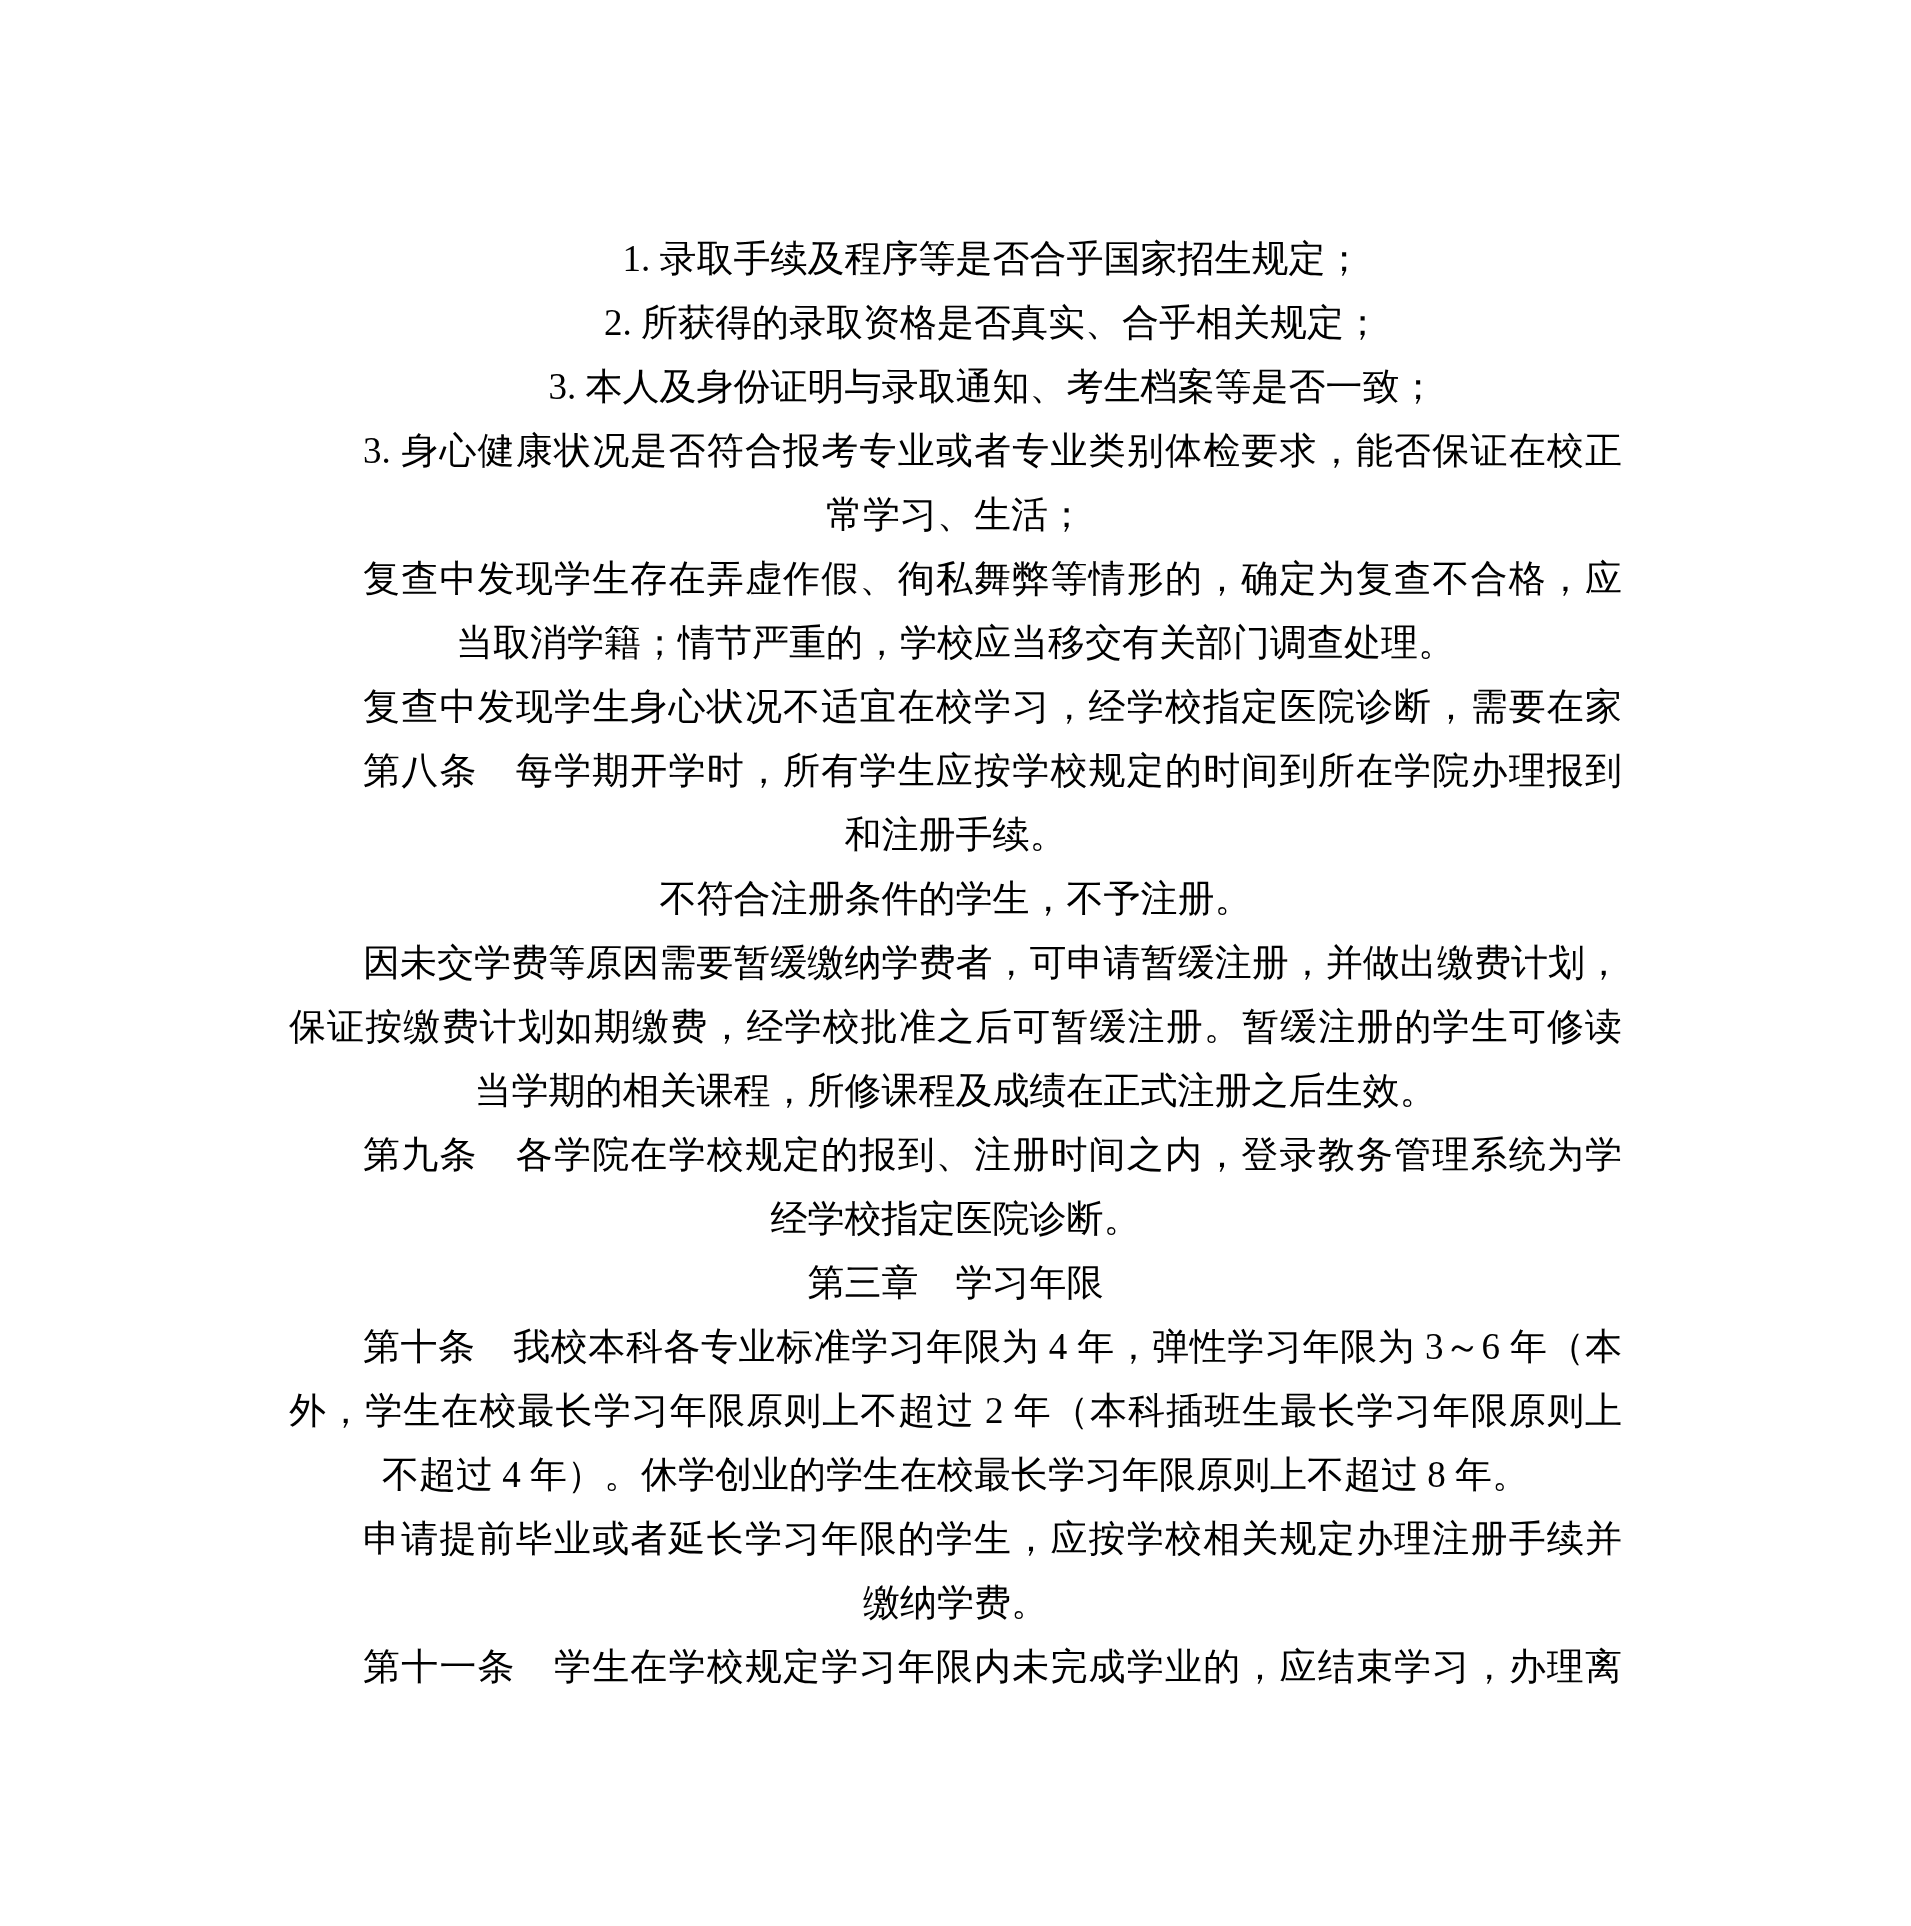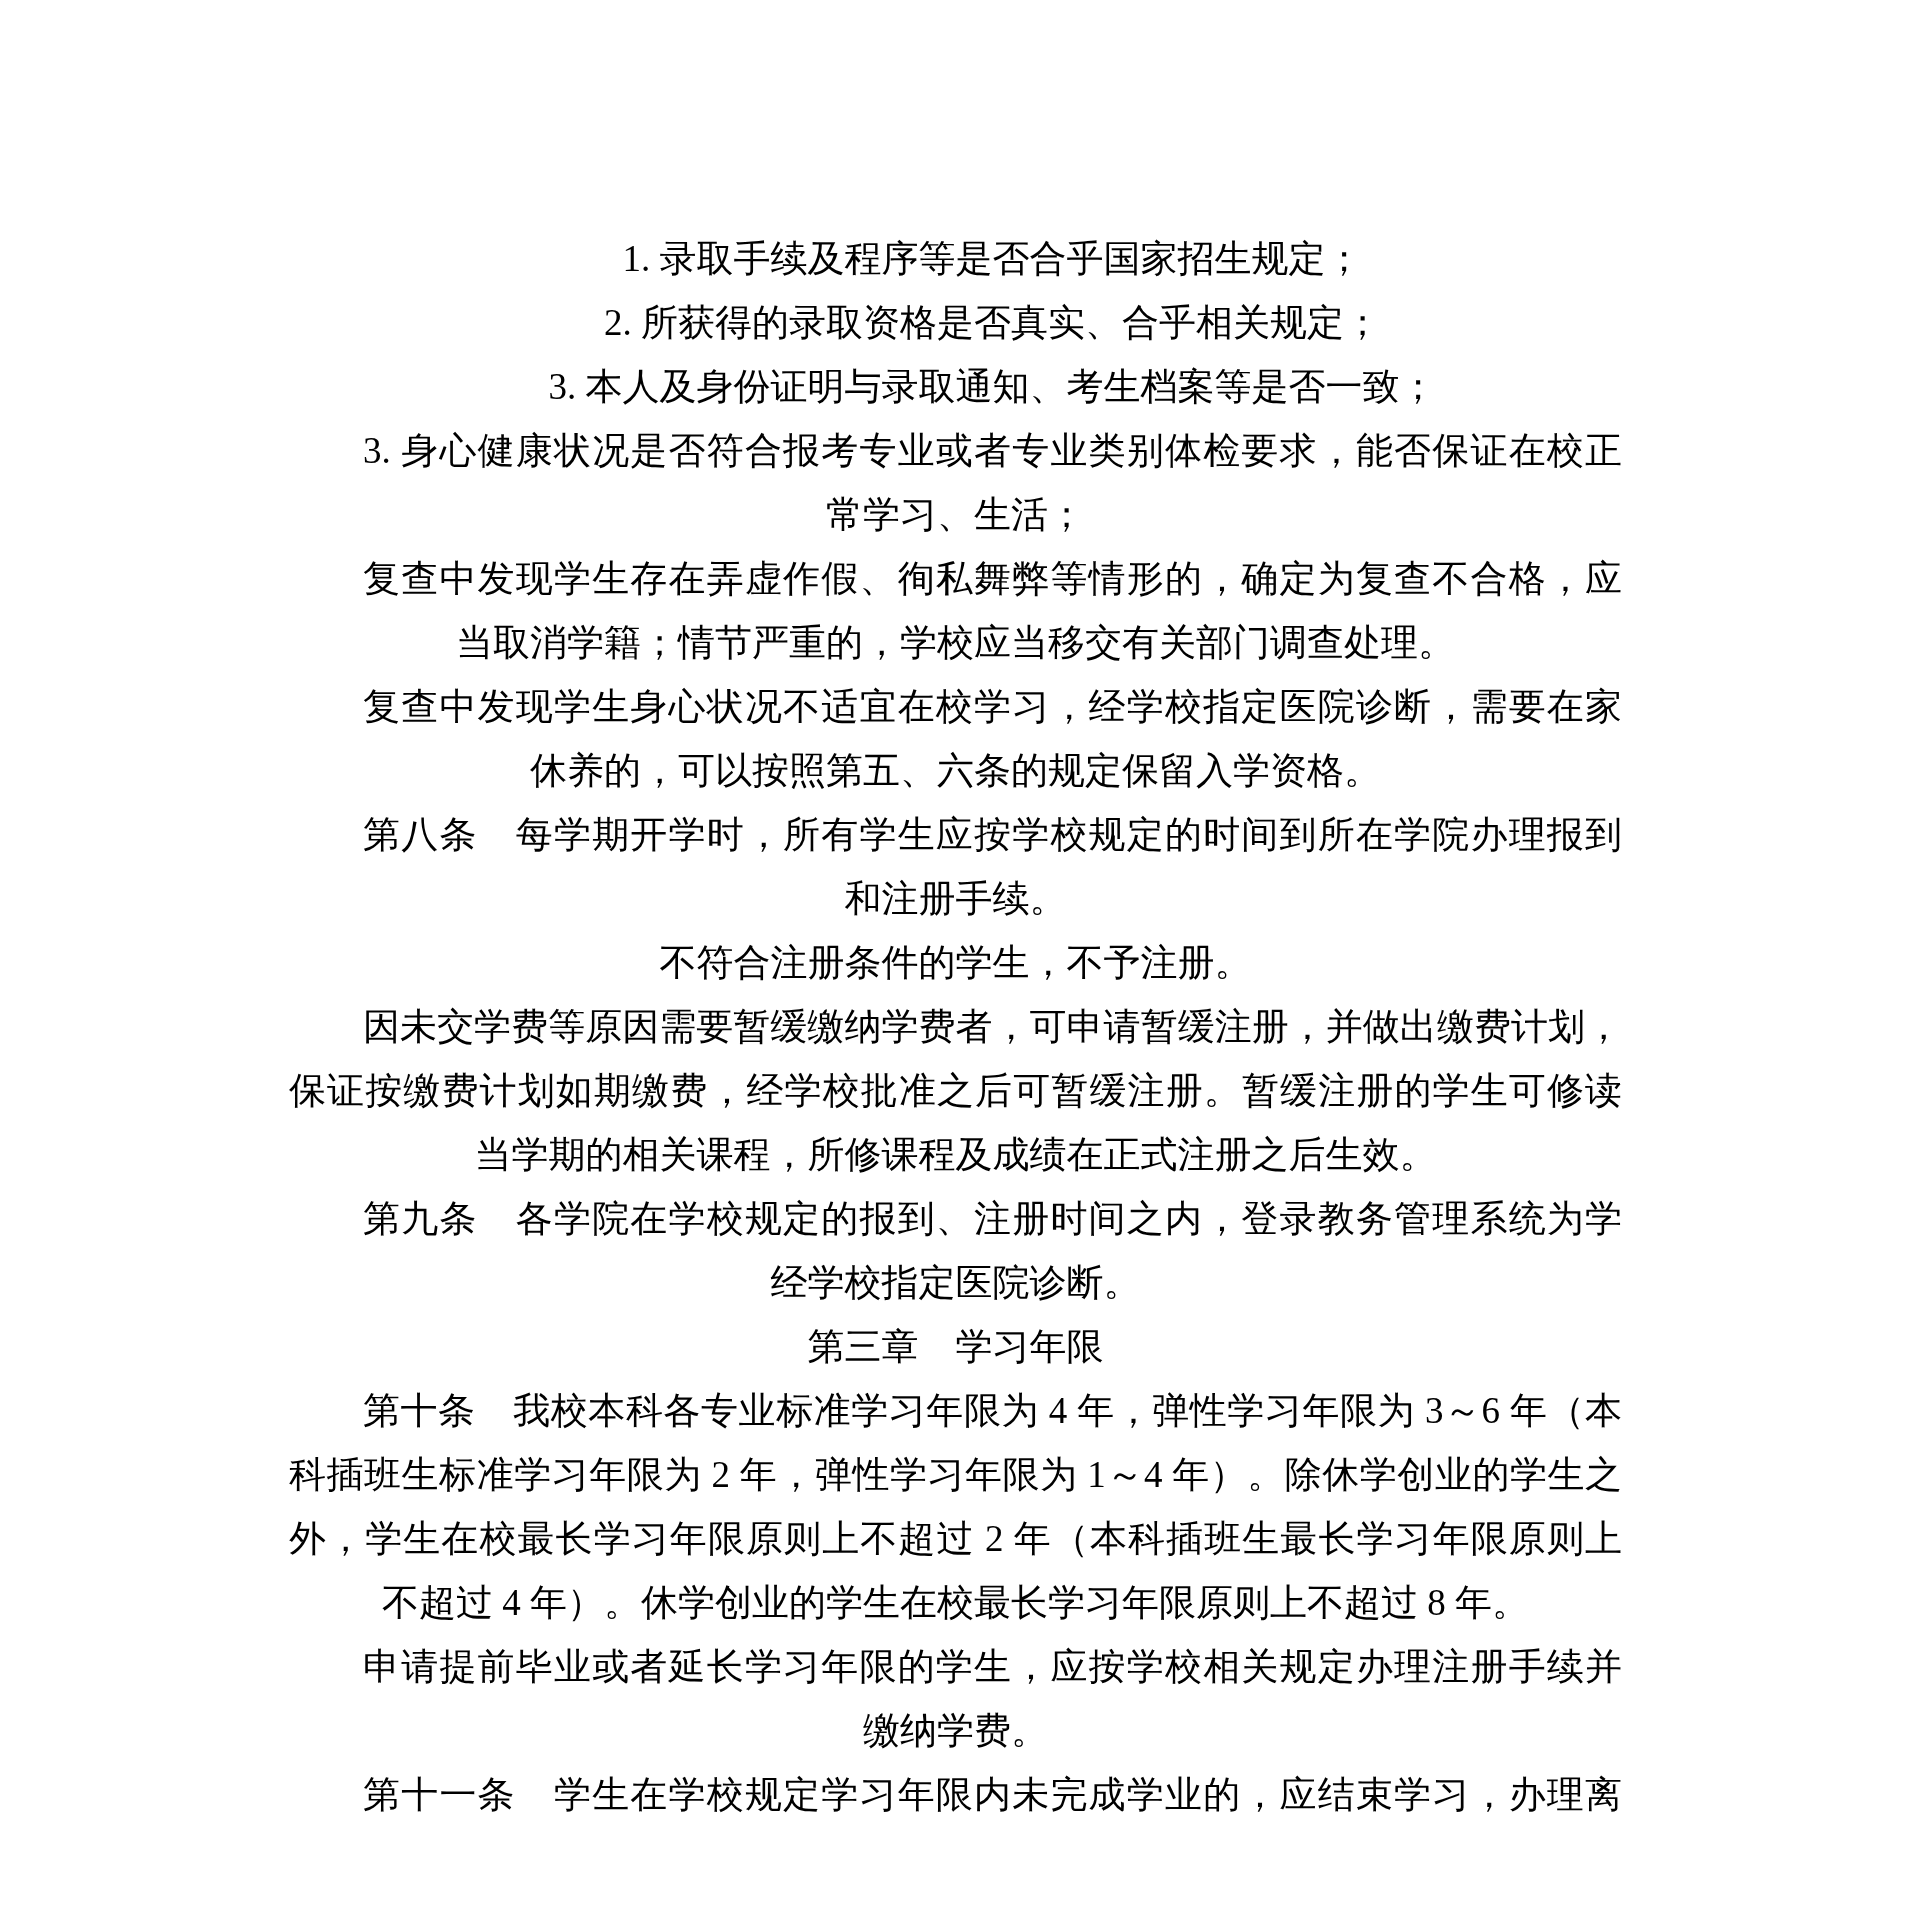--- a/index.html
+++ b/index.html
@@ -47,32 +47,30 @@
 <div class="page">
   <div class="text-column">
     <div class="line indent">1. 录取手续及程序等是否合乎国家招生规定；</div>
     <div class="line indent">2. 所获得的录取资格是否真实、合乎相关规定；</div>
     <div class="line indent">3. 本人及身份证明与录取通知、考生档案等是否一致；</div>
     <div class="line indent fill">3. 身心健康状况是否符合报考专业或者专业类别体检要求，能否保证在校正</div>
     <div class="line">常学习、生活；</div>
     <div class="line indent fill">复查中发现学生存在弄虚作假、徇私舞弊等情形的，确定为复查不合格，应</div>
     <div class="line">当取消学籍；情节严重的，学校应当移交有关部门调查处理。</div>
     <div class="line indent fill">复查中发现学生身心状况不适宜在校学习，经学校指定医院诊断，需要在家</div>
-    <div class="line">休养的，可以按照第五、六条的规定保留入学资格。</div>
     <div class="line indent fill">第八条　每学期开学时，所有学生应按学校规定的时间到所在学院办理报到</div>
     <div class="line">和注册手续。</div>
     <div class="line">不符合注册条件的学生，不予注册。</div>
     <div class="line indent fill">因未交学费等原因需要暂缓缴纳学费者，可申请暂缓注册，并做出缴费计划，</div>
     <div class="line fill">保证按缴费计划如期缴费，经学校批准之后可暂缓注册。暂缓注册的学生可修读</div>
     <div class="line">当学期的相关课程，所修课程及成绩在正式注册之后生效。</div>
     <div class="line indent fill">第九条　各学院在学校规定的报到、注册时间之内，登录教务管理系统为学</div>
     <div class="line">经学校指定医院诊断。</div>
     <div class="line heading">第三章　学习年限</div>
     <div class="line indent fill">第十条　我校本科各专业标准学习年限为 4 年，弹性学习年限为 3～6 年（本</div>
-    <div class="line fill">科插班生标准学习年限为 2 年，弹性学习年限为 1～4 年）。除休学创业的学生之</div>
     <div class="line fill">外，学生在校最长学习年限原则上不超过 2 年（本科插班生最长学习年限原则上</div>
     <div class="line">不超过 4 年）。休学创业的学生在校最长学习年限原则上不超过 8 年。</div>
     <div class="line indent fill">申请提前毕业或者延长学习年限的学生，应按学校相关规定办理注册手续并</div>
     <div class="line">缴纳学费。</div>
     <div class="line indent fill">第十一条　学生在学校规定学习年限内未完成学业的，应结束学习，办理离</div>
 
   </div>
 
 </div>
 

